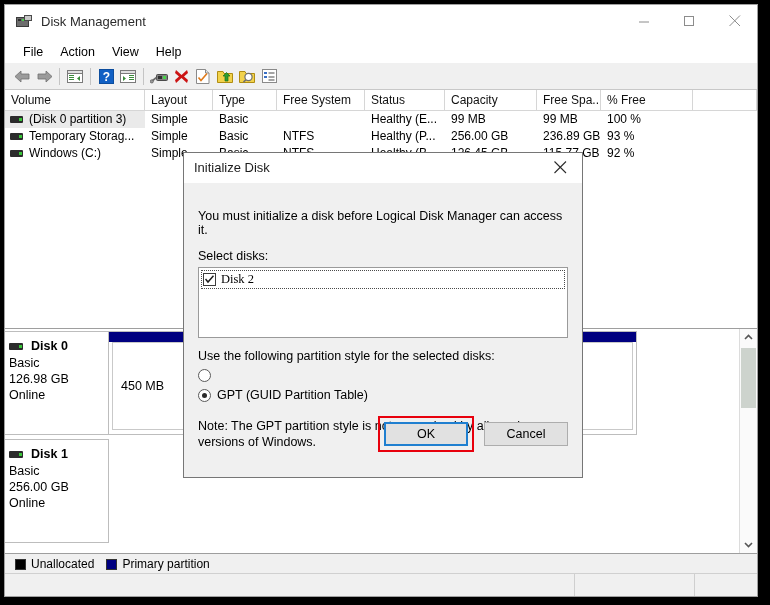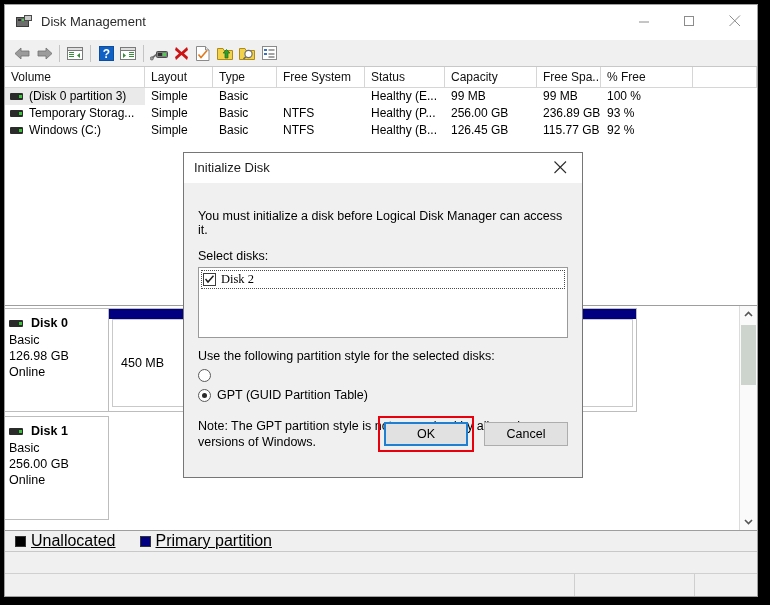--- a/index.html
+++ b/index.html
@@ -289,23 +289,22 @@
     height: 20px;
     background: #f0f0f0;
     display: flex;
     align-items: center;
     padding-left: 10px;
     border-bottom: 1px solid #c8c8c8;
   }
   .legend-item {
     display: flex;
     align-items: center;
-    margin-right: 24px;
-    font-size: 16px;
-    text-decoration: underline;
+    margin-right: 12px;
+    font-size: 12px;
   }
   .legend-swatch {
     width: 11px;
     height: 11px;
     margin-right: 5px;
     border: 1px solid #333;
     box-sizing: border-box;
   }
 
   
@@ -501,20 +500,26 @@
         </div>
         <div class="cap-btn">
           <svg width="12" height="12" viewBox="0 0 12 12">
               <line x1="0.5" y1="0.5" x2="11" y2="11" stroke="#8c8c8c" stroke-width="1"></line>
               <line x1="11" y1="0.5" x2="0.5" y2="11" stroke="#8c8c8c" stroke-width="1"></line>
             </svg>
         </div>
       </div>
     </div>
 
+    <div class="menubar">
+      <div class="menu-item">File</div>
+      <div class="menu-item">Action</div>
+      <div class="menu-item">View</div>
+      <div class="menu-item">Help</div>
+    </div>
 
     <div class="toolbar">
       <div class="tb-btn">
         <svg width="17" height="15" viewBox="0 0 17 15">
             <path d="M7 2 L1 7.5 L7 13 L7 10 L15 10 L15 5 L7 5 Z" fill="#9b9b9b" stroke="#6e6e6e" stroke-width="0.8" stroke-linejoin="round"></path>
           </svg>
       </div>
       <div class="tb-btn">
         <svg width="17" height="15" viewBox="0 0 17 15">
             <path d="M10 2 L16 7.5 L10 13 L10 10 L2 10 L2 5 L10 5 Z" fill="#9b9b9b" stroke="#6e6e6e" stroke-width="0.8" stroke-linejoin="round"></path>

